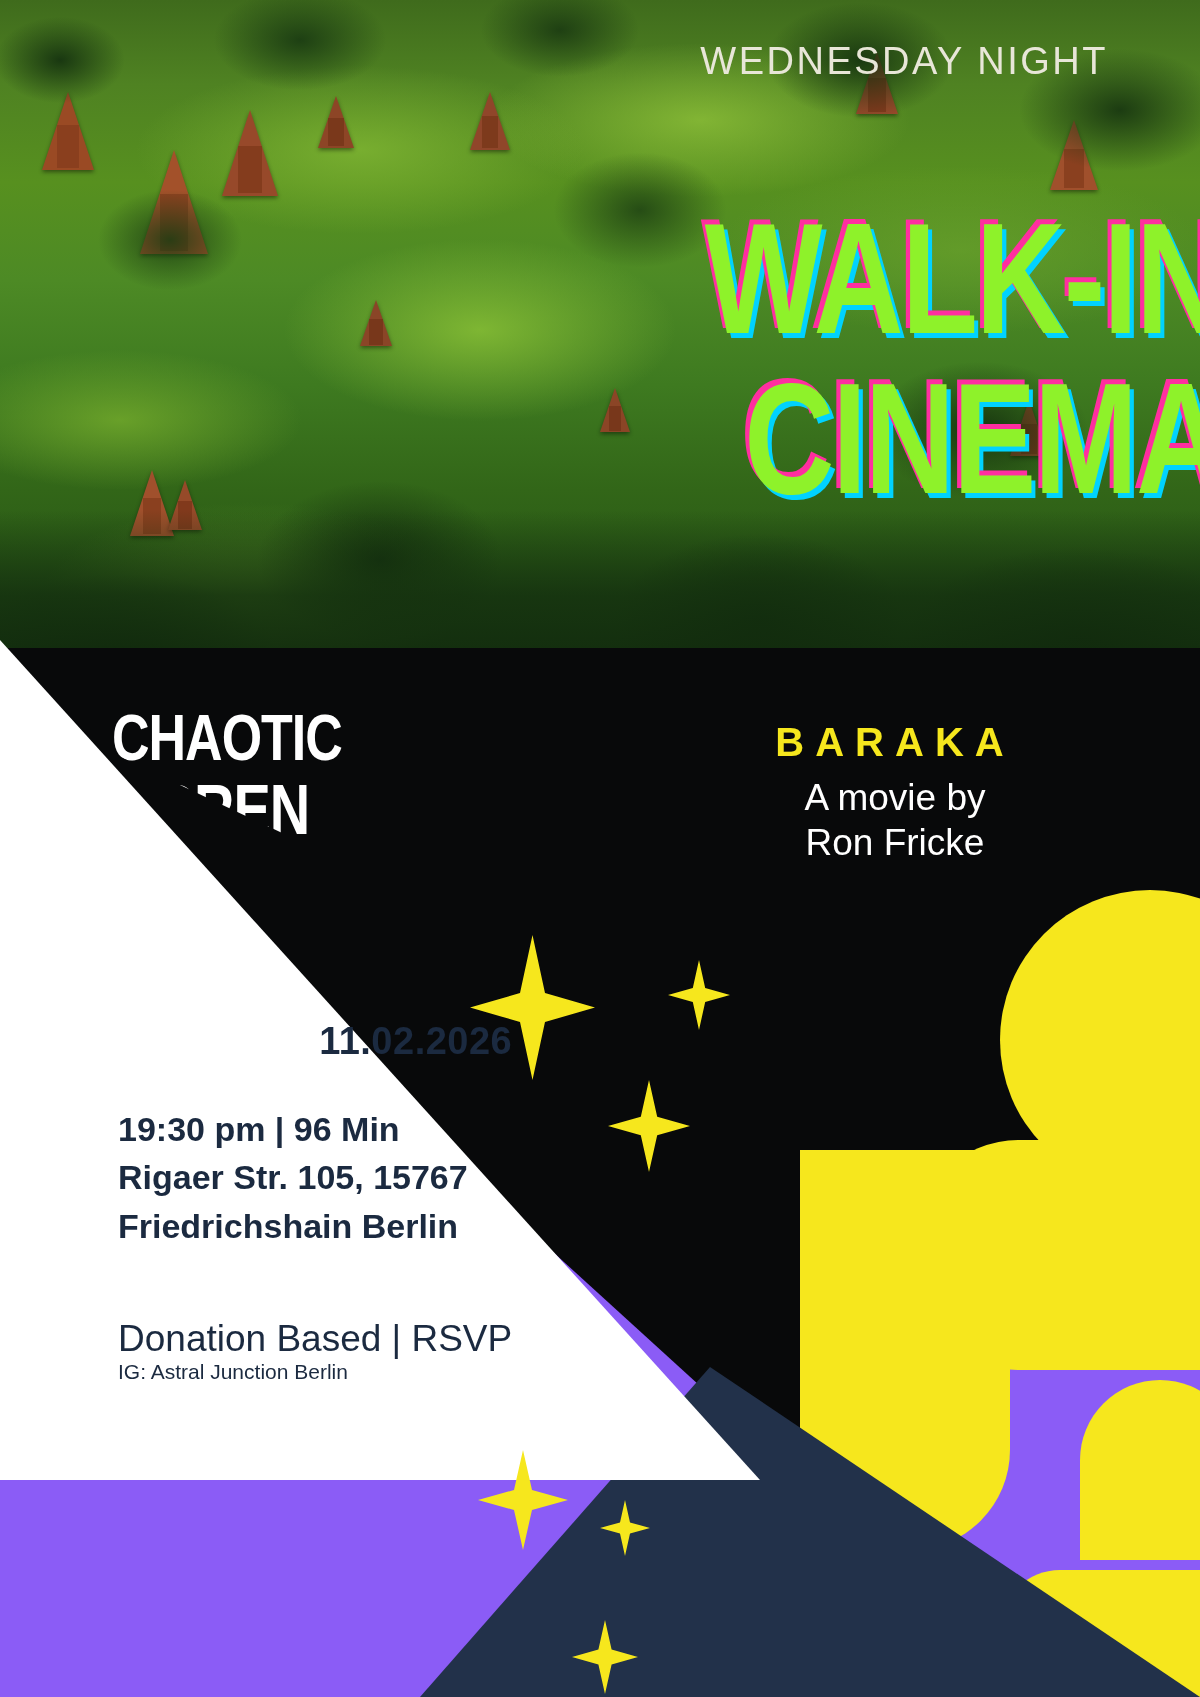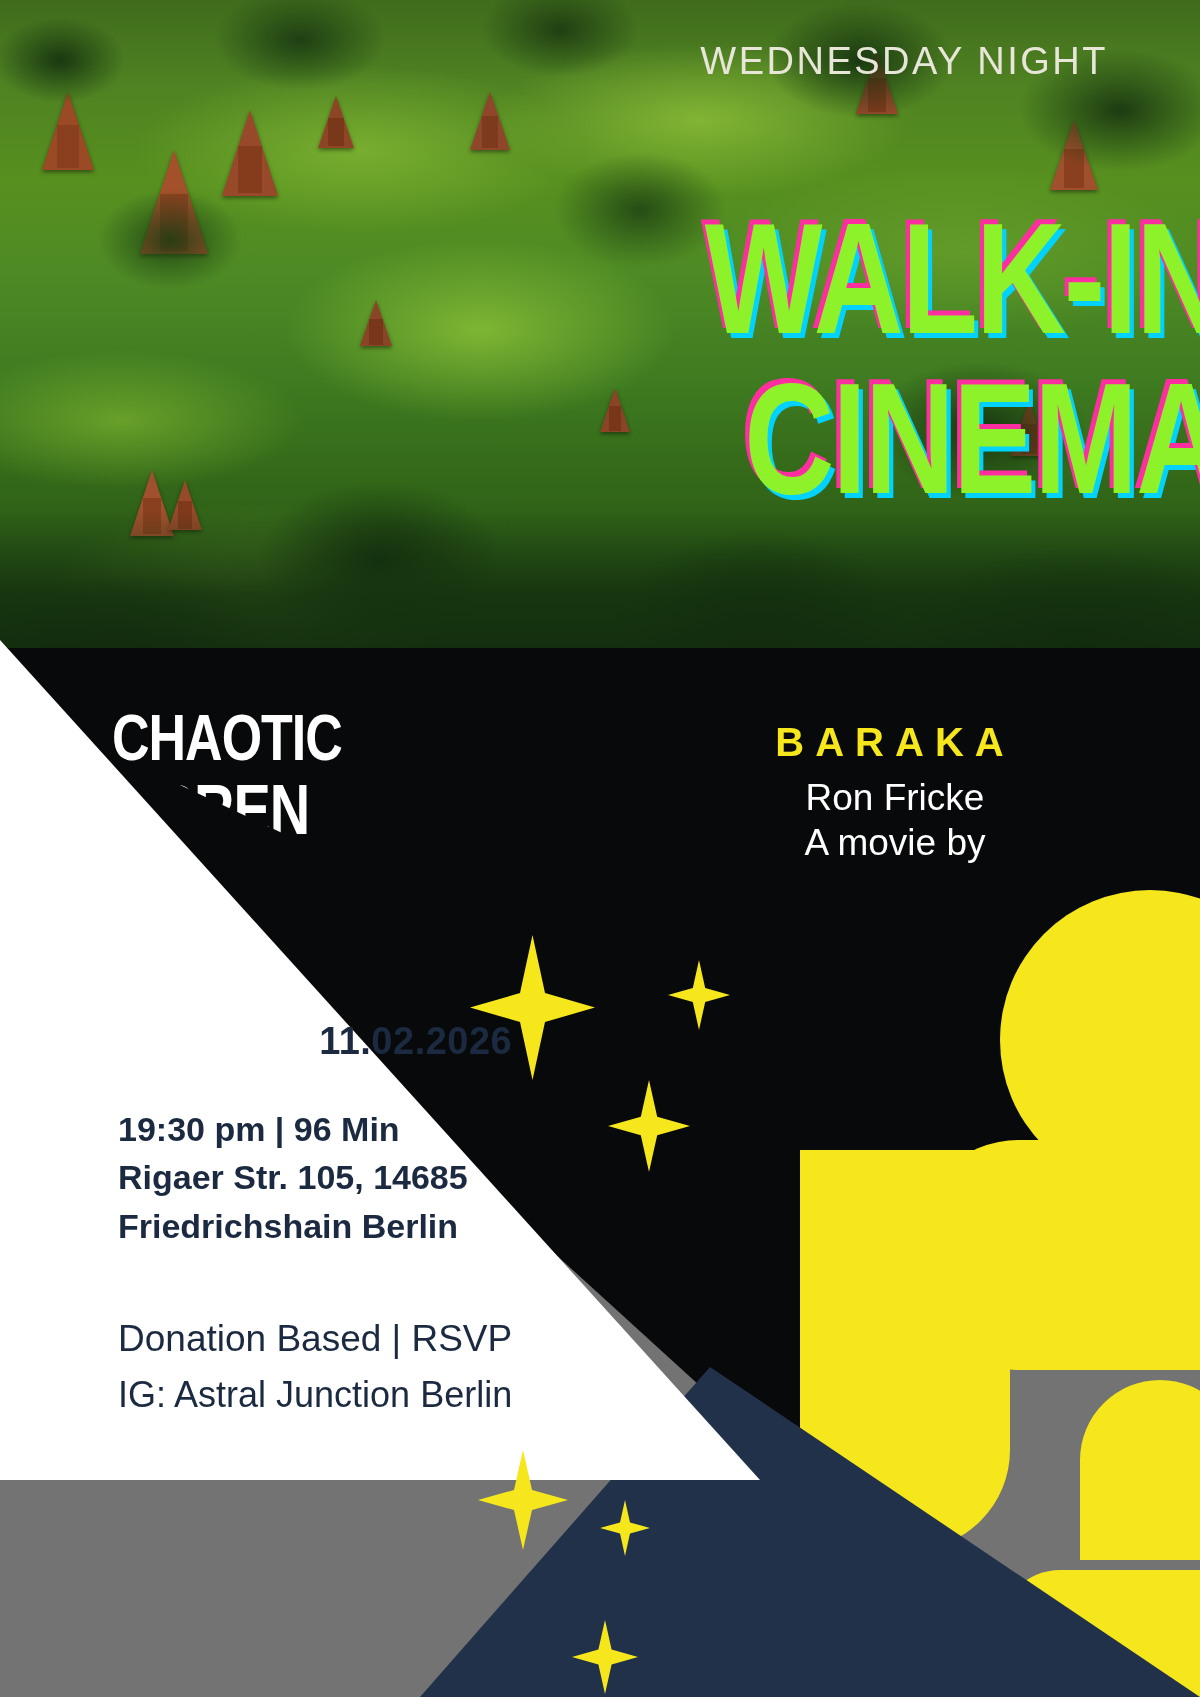--- a/index.html
+++ b/index.html
@@ -6,21 +6,21 @@
   html, body {
     width:1200px; height:1697px;
     font-family:"Liberation Sans", sans-serif;
     background:#ffffff;
     overflow:hidden;
   }
   #poster {
     position:relative;
     width:1200px; height:1697px;
     overflow:hidden;
-    background:#737373;
+    background:#8b5cf6;
   }
 
   
   .photo {
     position:absolute;
     left:0; top:0; width:1200px; height:700px;
     overflow:hidden;
     background:#2c4a14;
   }
   .photo-layer { position:absolute; inset:0; }
@@ -198,22 +198,21 @@
     text-align:right;
   }
   .info .line {
     font-size:34px; line-height:1.42; font-weight:700;
   }
   .info .donation {
     margin-top:68px;
     font-size:37px; font-weight:normal;
   }
   .info .ig {
-    margin-top:14px;
-    font-size:36px; font-weight:400;
+    font-size:21px; font-weight:400;
   }
 </style>
 </head>
 <body>
 
 <div id="poster">
 
   <div class="photo">
     <div class="photo-layer photo-base"></div>
     <div class="photo-layer photo-fields"></div>
@@ -239,22 +238,22 @@
 
   <div class="title-block">
     <div class="title-line title-1">WALK-IN</div>
     <div class="title-line title-2">CINEMA</div>
   </div>
 
   <div class="black-band"></div>
 
   <div class="baraka">BARAKA</div>
   <div class="movie-by">
+    <div>A movie by</div>
     <div>Ron Fricke</div>
-    <div>A movie by</div>
   </div>
 
   <div class="chaotic-clip">
     <div class="chaotic-text" style="left:100px; top:57px;">
       <span>CHAOTIC</span>
       <span class="l2">ORREN</span>
     </div>
   </div>
 
   <div class="ycircle" style="left:1000px; top:890px; width:300px; height:300px;"></div>
@@ -270,19 +269,19 @@
   <div class="spark" style="left:470px; top:935px; width:125px; height:145px;"></div>
   <div class="spark" style="left:668px; top:960px; width:62px; height:70px;"></div>
   <div class="spark" style="left:608px; top:1080px; width:82px; height:92px;"></div>
   <div class="spark" style="left:478px; top:1450px; width:90px; height:100px;"></div>
   <div class="spark" style="left:600px; top:1500px; width:50px; height:56px;"></div>
   <div class="spark" style="left:572px; top:1620px; width:66px; height:74px;"></div>
 
   <div class="info">
     <div class="date">11.02.2026</div>
     <div class="line">19:30 pm |  96 Min</div>
-    <div class="line">Rigaer Str. 105, 14685</div>
+    <div class="line">Rigaer Str. 105, 15767</div>
     <div class="line">Friedrichshain Berlin</div>
     <div class="donation">Donation Based | RSVP</div>
     <div class="ig">IG: Astral Junction Berlin</div>
   </div>
 
 </div>
 
 </body></html>

